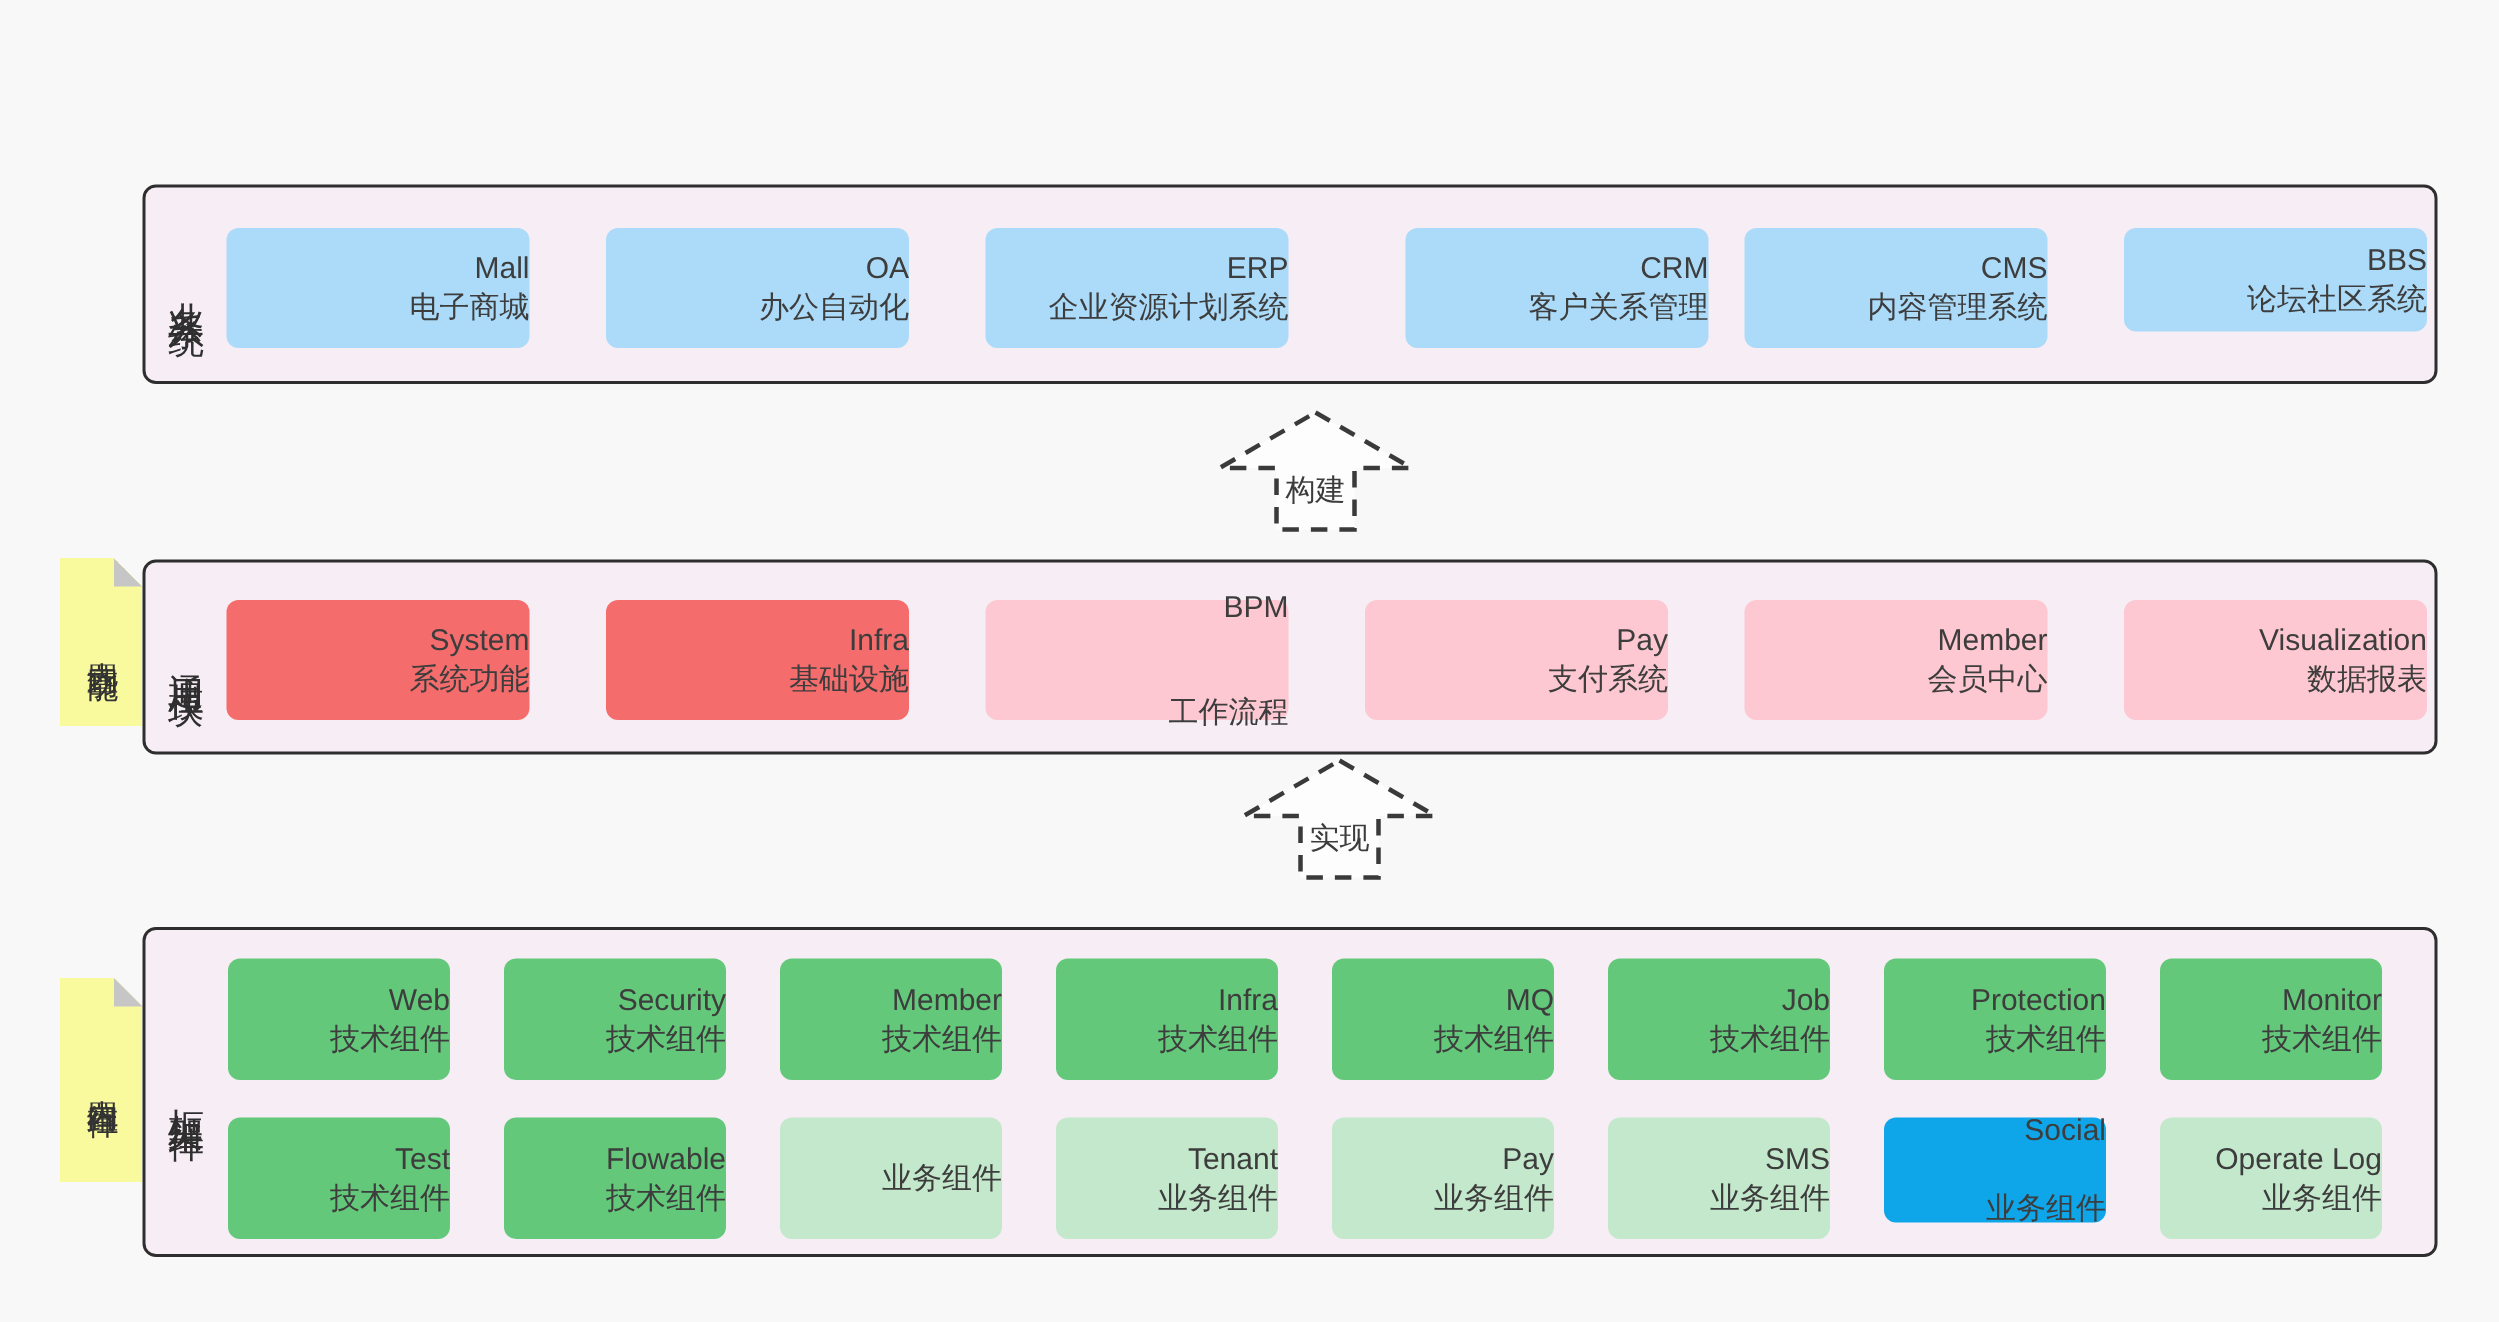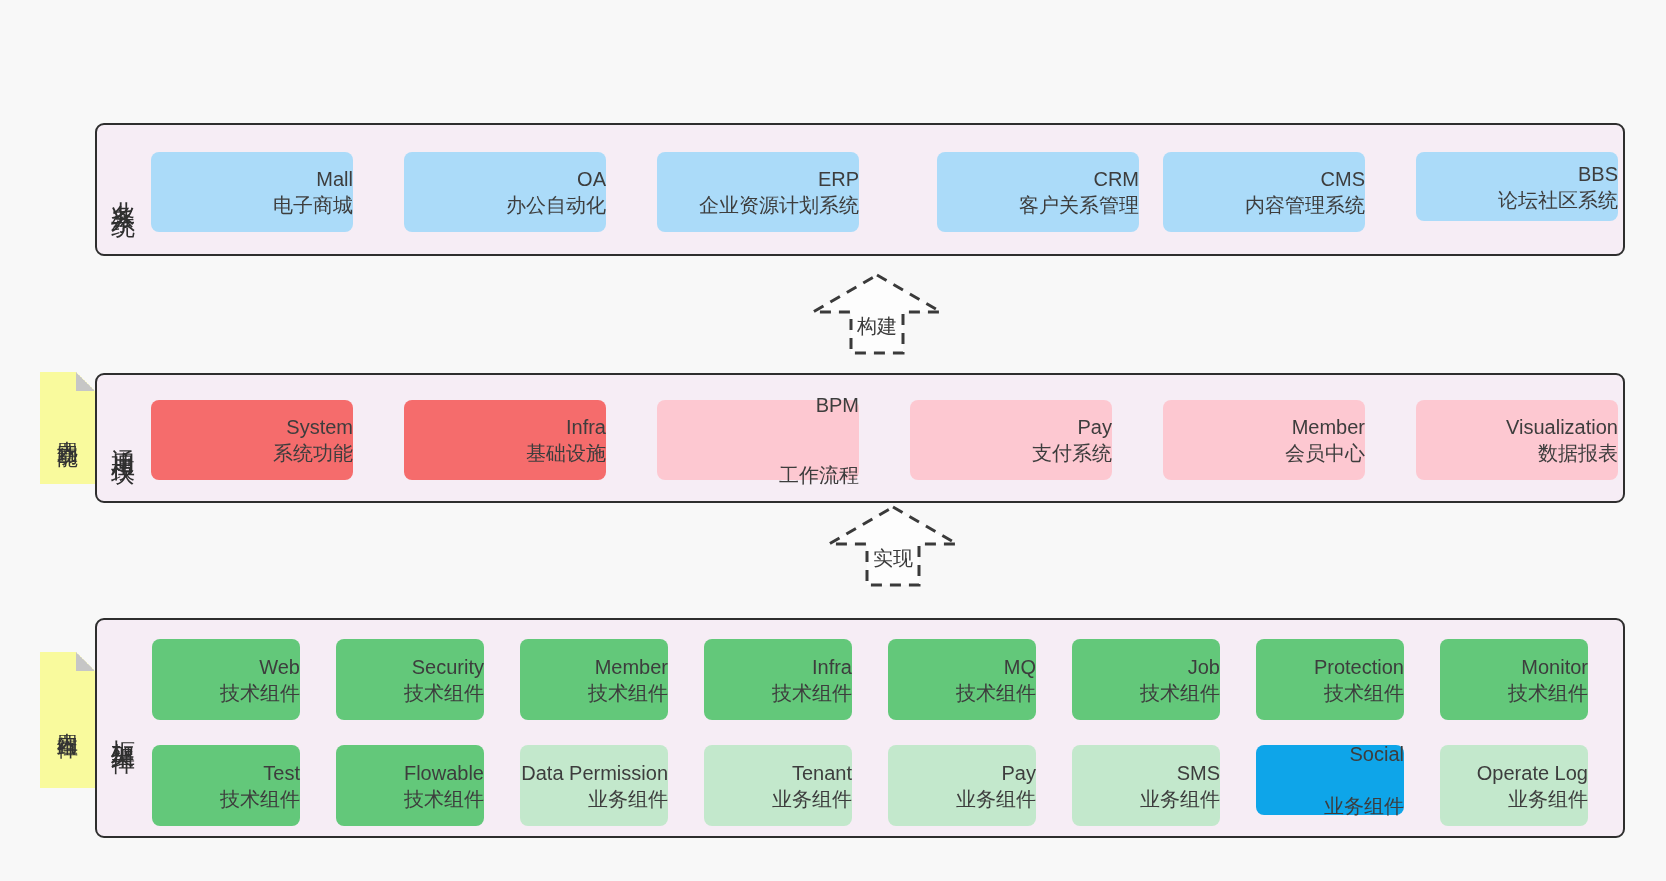--- a/index.html
+++ b/index.html
@@ -162,21 +162,20 @@
         </div>
         <div class="box" style="left: 55px; top: 125px; width: 148px; height: 81px; background: rgb(99, 200, 122);">
           <div>Test</div>
           <div>技术组件</div>
         </div>
         <div class="box" style="left: 239px; top: 125px; width: 148px; height: 81px; background: rgb(99, 200, 122);">
           <div>Flowable</div>
           <div>技术组件</div>
         </div>
         <div class="box" style="left: 423px; top: 125px; width: 148px; height: 81px; background: rgb(195, 232, 204);">
-          <div>Data Permission</div>
           <div>业务组件</div>
         </div>
         <div class="box" style="left: 607px; top: 125px; width: 148px; height: 81px; background: rgb(195, 232, 204);">
           <div>Tenant</div>
           <div>业务组件</div>
         </div>
         <div class="box" style="left: 791px; top: 125px; width: 148px; height: 81px; background: rgb(195, 232, 204);">
           <div>Pay</div>
           <div>业务组件</div>
         </div>

